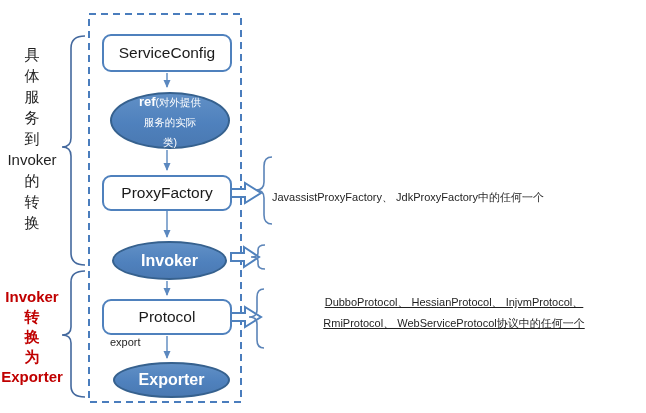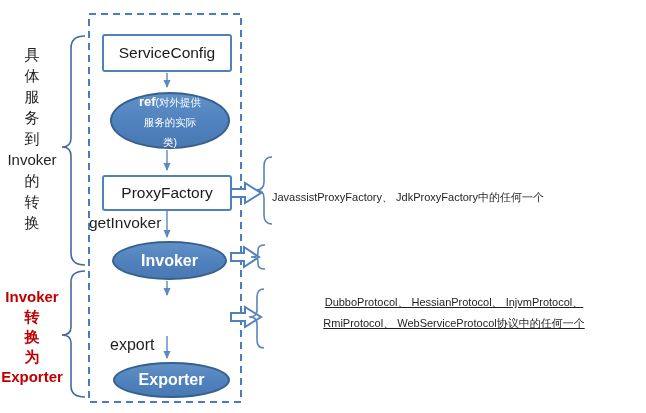--- a/index.html
+++ b/index.html
@@ -2,21 +2,21 @@
 <html><head>
 <meta charset="utf-8">
 <style>
   html,body{margin:0;padding:0;background:#fff;}
   .canvas{
     position:relative;width:646px;height:413px;background:#fff;overflow:hidden;
     font-family:"Liberation Sans",sans-serif;color:#1f1f1f;
   }
   .overlay{position:absolute;left:0;top:0;width:646px;height:413px;z-index:1;}
   .node{position:absolute;z-index:2;display:flex;align-items:center;justify-content:center;box-sizing:border-box;}
-  .rectnode{background:#fff;border:2px solid #4f81bd;border-radius:3px;font-size:15.5px;color:#1a1a1a;}
+  .rectnode{background:#fff;border:2px solid #4f81bd;border-radius:9px;font-size:15.5px;color:#1a1a1a;}
   .ellipsenode{background:linear-gradient(180deg,#6190c6 0%,#4f81bd 55%,#4a79b2 100%);
     border:2px solid #36618e;border-radius:50%;color:#fff;font-weight:600;}
   .label{position:absolute;z-index:3;white-space:nowrap;}
   .preline{white-space:pre-line;}
   .leftnote{position:absolute;z-index:3;text-align:center;line-height:21px;font-size:15px;color:#1f1f1f;}
   .leftnote-red{color:#c00000;font-weight:bold;line-height:20px;font-size:15px;}
   .rightnote{position:absolute;z-index:3;font-size:11px;color:#1f1f1f;}
   .refmain{font-size:13px;font-weight:700;}
   .refsub{font-size:10.5px;font-weight:400;}
   .reftext{width:66px;text-align:center;line-height:1.25;}
@@ -62,27 +62,29 @@
   </div>
 
   <div class="node rectnode" style="left:102px;top:175px;width:130px;height:36px;">
     <span>ProxyFactory</span>
   </div>
 
   <div class="node ellipsenode" style="left:112px;top:241px;width:115px;height:39px;font-size:16px;">
     <span>Invoker</span>
   </div>
 
+  <div class="node rectnode" style="left:102px;top:299px;width:130px;height:36px;">
+    <span>Protocol</span>
+  </div>
 
   <div class="node ellipsenode" style="left:113px;top:362px;width:117px;height:36px;font-size:16px;">
     <span>Exporter</span>
   </div>
 
-  <div class="label" style="left:89px;top:214px;font-size:15.5px;">getInvoker</div>
-  <div class="label" style="left:110px;top:336px;font-size:16px;">export</div>
+  <div class="label" style="left:110px;top:336px;font-size:11px;">export</div>
 
   <div class="leftnote preline" style="left:2px;top:44px;width:60px;">具
 体
 服
 务
 到
 Invoker
 的
 转
 换</div>

